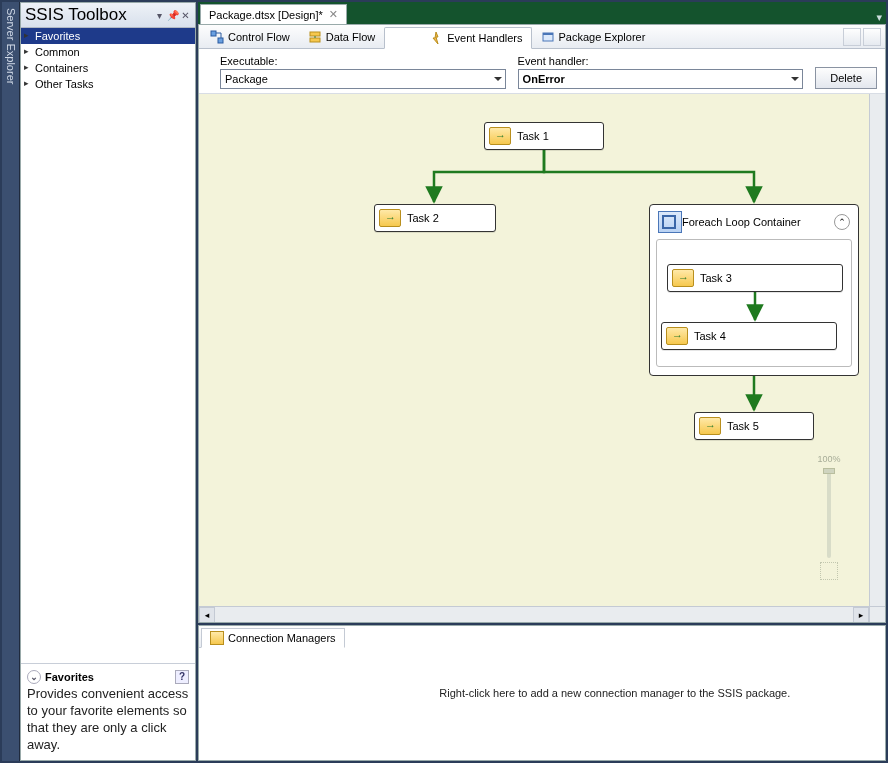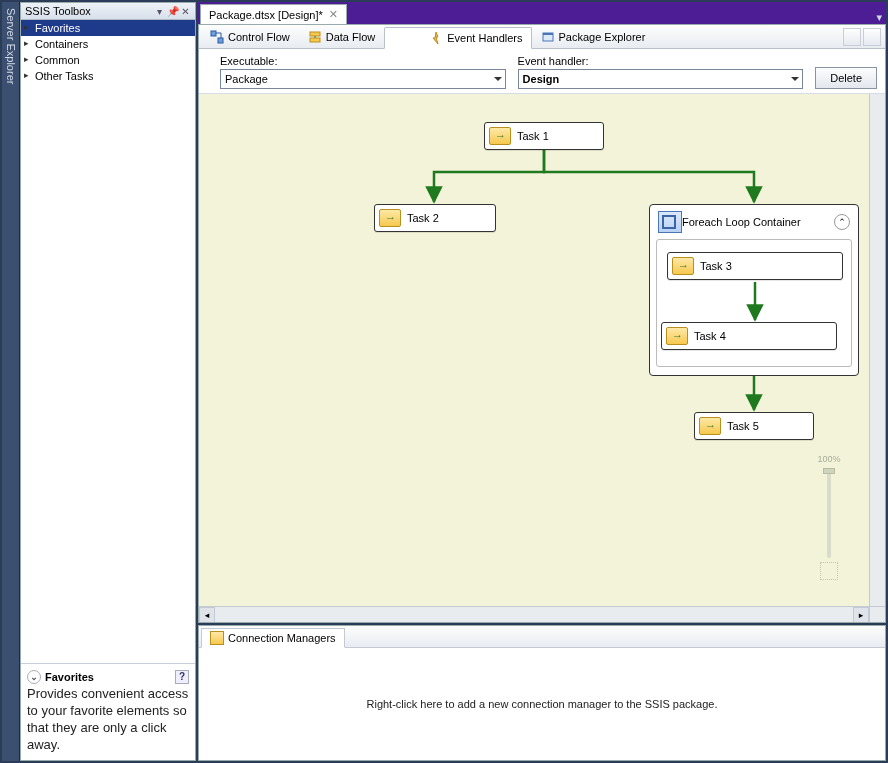--- a/index.html
+++ b/index.html
@@ -6,36 +6,36 @@
 body { background: #2b3c59; width: 888px; height: 763px; overflow: hidden; position: relative; }
 
 .outer { display: flex; width: 100%; height: 100%; padding: 2px; }
 
 
 .vtab { width: 18px; background: #3b4f70; color: #cfd8e6; writing-mode: vertical-rl; text-orientation: mixed; padding: 6px 1px; font-size: 11px; border-right: 1px solid #1f2a3d; display:flex; align-items:center; }
 
 
 .toolbox { width: 176px; background: #fff; display:flex; flex-direction:column; border:1px solid #9aa; margin-right:2px;}
 .toolbox-title { background: linear-gradient(#eef2f7,#d8e0ec); padding:2px 4px; display:flex; align-items:center; justify-content:space-between; border-bottom:1px solid #b0b8c4;}
-.toolbox-title span { font-size:11px; }
+.toolbox-title span { font-size:17px; }
 .toolbox-title .ticons { display:flex; gap:2px; }
 .toolbox-title .ticons div { width:11px; height:11px; color:#556; font-size:10px; text-align:center; line-height:11px; cursor:pointer;}
 .toolbox-tree { flex:1; overflow:auto; background:#fff; }
 .tree-item { padding:2px 4px 2px 14px; position:relative; cursor:pointer; }
 .tree-item::before { content:"▸"; position:absolute; left:3px; top:2px; font-size:9px; color:#333; }
 .tree-item.selected { background:#1e3a8a; color:#fff; }
 .toolbox-desc { border-top:1px solid #c8ced8; padding:6px; background:#fff; }
 .toolbox-desc .desc-head { display:flex; align-items:center; gap:4px; font-weight:bold; margin-bottom:2px;}
 .toolbox-desc .chev { width:14px; height:14px; border:1px solid #aab; border-radius:50%; text-align:center; line-height:12px; font-size:9px; color:#556; }
 .toolbox-desc .help { width:14px; height:14px; border:1px solid #aab; background:#eef; text-align:center; line-height:12px; font-size:10px; margin-left:auto; color:#336; }
 .toolbox-desc p { font-size:13px; color:#222; line-height:1.3; }
 
 
 .main { flex:1; display:flex; flex-direction:column; }
-.doc-tabbar { height:22px; background:#4c1d95; display:flex; align-items:flex-end; padding-left:2px;text-align:right; }
+.doc-tabbar { height:22px; background:#14532d; display:flex; align-items:flex-end; padding-left:2px;text-align:right; }
 .doc-tab { background:#fff; padding:3px 8px; border:1px solid #9aa; border-bottom:none; display:flex; align-items:center; gap:6px; font-size:11px;}
 .doc-tab .closex { color:#888; cursor:pointer; }
 .doc-tabbar .tabdrop { margin-left:auto; margin-right:4px; color:#cdd; font-size:10px; display:flex; gap:2px; align-items:center; }
 .doc-tabbar .tabdrop div{cursor:pointer;}
 
 .designer { flex:1; background:#fff; border:1px solid #9aa; display:flex; flex-direction:column; }
 
 .subtabs { height:24px; background:linear-gradient(#fdfdfd,#e8ecf2); border-bottom:1px solid #b8c0cc; display:flex; align-items:center; padding:0 2px; gap:0; }
 .subtab { display:flex; align-items:center; gap:4px; padding:3px 8px; cursor:pointer; border:1px solid transparent;justify-content:center;}
 .subtab .sicon { width:14px; height:14px; }
@@ -73,21 +73,21 @@
 svg.connectors { position:absolute; inset:0; width:100%; height:100%; pointer-events:none;}
 
 
 .zoom { position:absolute; right:26px; bottom:26px; width:28px; height:126px; display:flex; flex-direction:column; align-items:center; }
 .zoom .lbl { font-size:9px; color:#a8ad98; }
 .zoom .track { width:4px; flex:1; background:#d8dcc8; margin:4px 0; position:relative; border-radius:2px; }
 .zoom .thumb { position:absolute; top:0; left:-4px; width:12px; height:6px; background:#cfd4bf; border:1px solid #b9be9e; }
 .zoom .fit { width:18px; height:18px; border:1px dotted #c2c7af; }
 
 
-.conn-panel {  background:#fff; border:1px solid #9aa; margin-top:2px; display:flex; flex-direction:column; height:136px;}
+.conn-panel {  background:#fff; border:1px solid #9aa; margin-top:2px; display:flex; flex-direction:row; height:136px;}
 .conn-tabs { height:22px; background:linear-gradient(#fdfdfd,#e8ecf2); display:flex; align-items:flex-end; padding-left:2px; border-bottom:1px solid #c4cad4;}
 .conn-tab { background:#fff; border:1px solid #c4cad4; border-bottom:1px solid #fff; padding:2px 8px; display:flex; align-items:center; gap:4px; position:relative; top:1px;}
 .conn-tab .cicon2 { width:14px; height:14px; background:linear-gradient(#ffe9a8,#f6c84e); border:1px solid #b98f1d;}
 .conn-body { flex:1; display:flex; align-items:center; justify-content:center; color:#222; }
 
 
 .sicon svg { width:14px; height:14px; display:block;}
 </style>
 </head>
 <body>
@@ -101,22 +101,22 @@
     <div class="toolbox-title">
       <span>SSIS Toolbox</span>
       <div class="ticons">
         <div>▾</div>
         <div>📌</div>
         <div>✕</div>
       </div>
     </div>
     <div class="toolbox-tree">
       <div class="tree-item selected">Favorites</div>
+      <div class="tree-item">Common</div>
       <div class="tree-item">Containers</div>
-      <div class="tree-item">Common</div>
       <div class="tree-item">Other Tasks</div>
     </div>
     <div class="toolbox-desc">
       <div class="desc-head">
         <div class="chev">⌄</div>
         <span>Favorites</span>
         <div class="help">?</div>
       </div>
       <p>Provides convenient access to your favorite elements so that they are only a click away.</p>
     </div>
@@ -181,21 +181,21 @@
       <div class="handlers-row">
         <div class="hcol" style="flex:1;">
           <label>Executable:</label>
           <div class="hselect">
             <span>Package</span>
           </div>
         </div>
         <div class="hcol" style="flex:1;">
           <label>Event handler:</label>
           <div class="hselect bold">
-            <span>Design</span>
+            <span>OnError</span>
           </div>
         </div>
         <button class="delete-btn">Delete</button>
       </div>
 
       <div class="canvas-wrap">
         <div class="canvas">
           <svg class="connectors">
             <defs>
               <marker id="arr" viewBox="0 0 10 10" refX="9" refY="5" markerWidth="7" markerHeight="7" orient="auto">
@@ -224,21 +224,21 @@
             </div>
             <div class="container-body">
               <svg class="connectors">
                 <defs>
                   <marker id="arr2" viewBox="0 0 10 10" refX="9" refY="5" markerWidth="7" markerHeight="7" orient="auto">
                     <path d="M0 0 L10 5 L0 10 Z" fill="#1f7a1f"></path>
                   </marker>
                 </defs>
                 <path d="M 98 42 V 80" stroke="#1f7a1f" stroke-width="2.5" fill="none" marker-end="url(#arr2)"></path>
               </svg>
-              <div class="task" style="left:10px; top:12px; width:176px;">
+              <div class="task" style="left:10px; top:24px; width:176px;">
                 <div class="ticon"></div>
                 <span>Task 3</span>
               </div>
               <div class="task" style="left:4px; top:82px; width:176px;">
                 <div class="ticon"></div>
                 <span>Task 4</span>
               </div>
             </div>
           </div>
 

